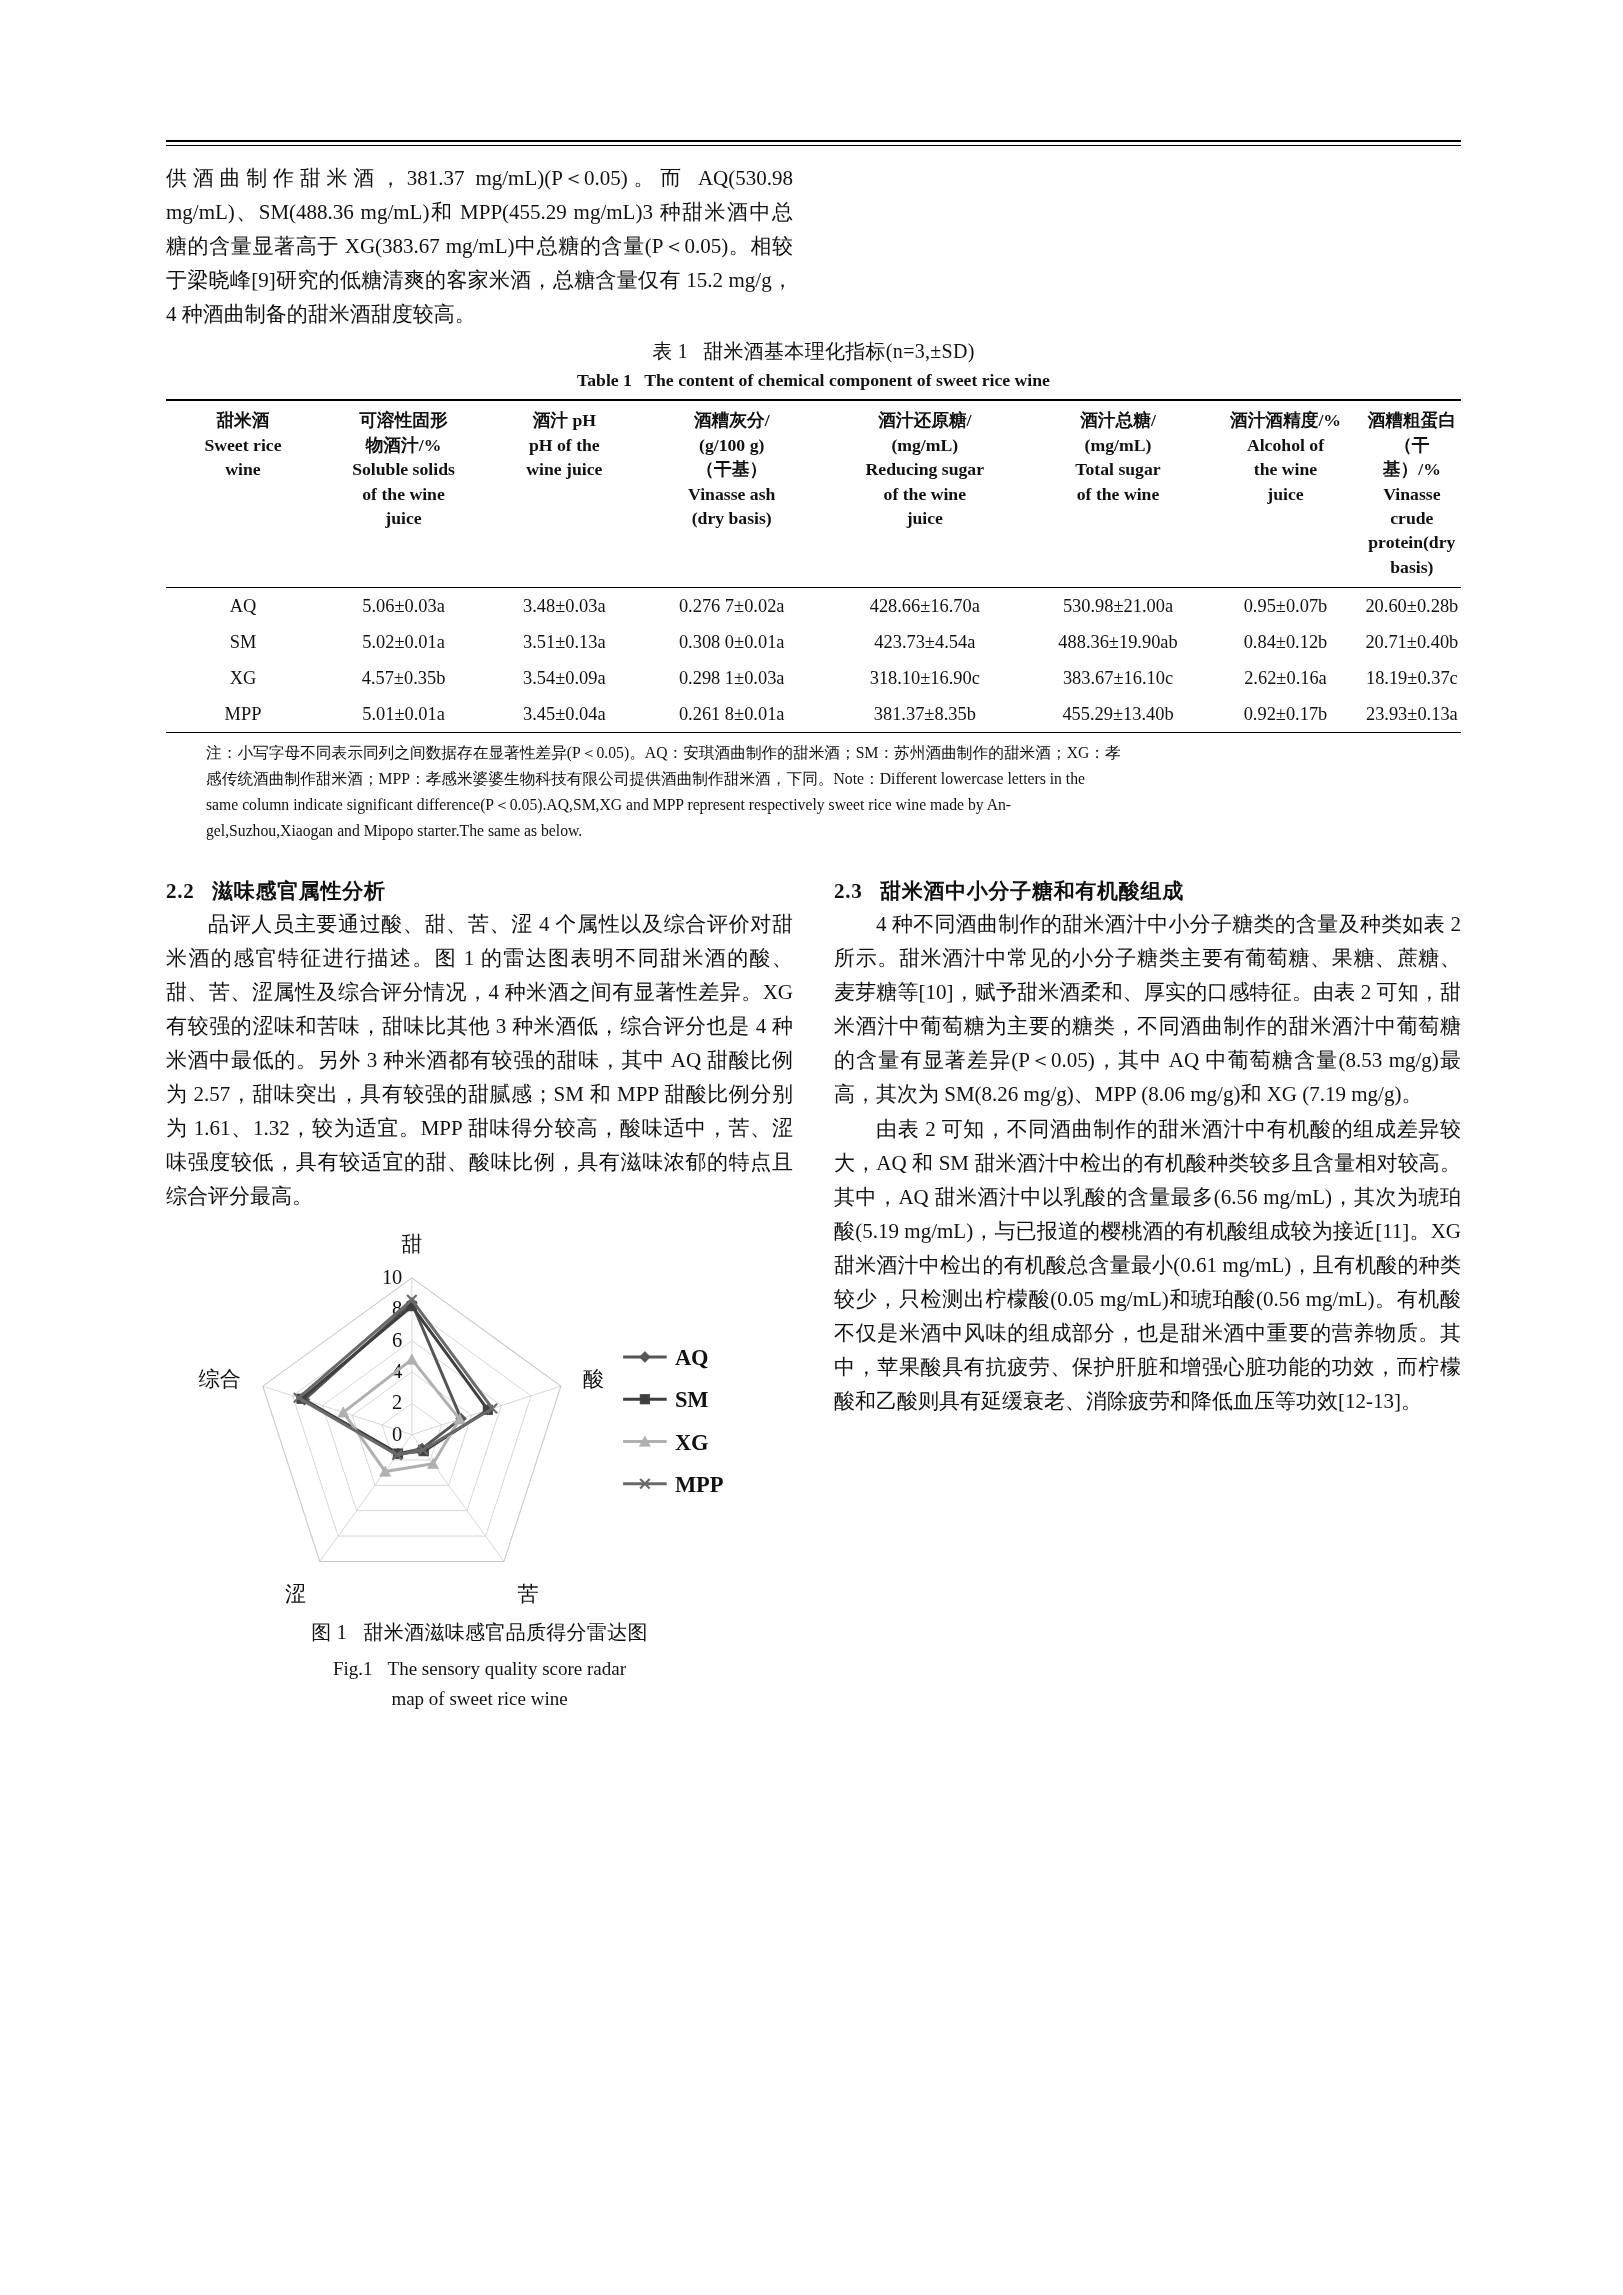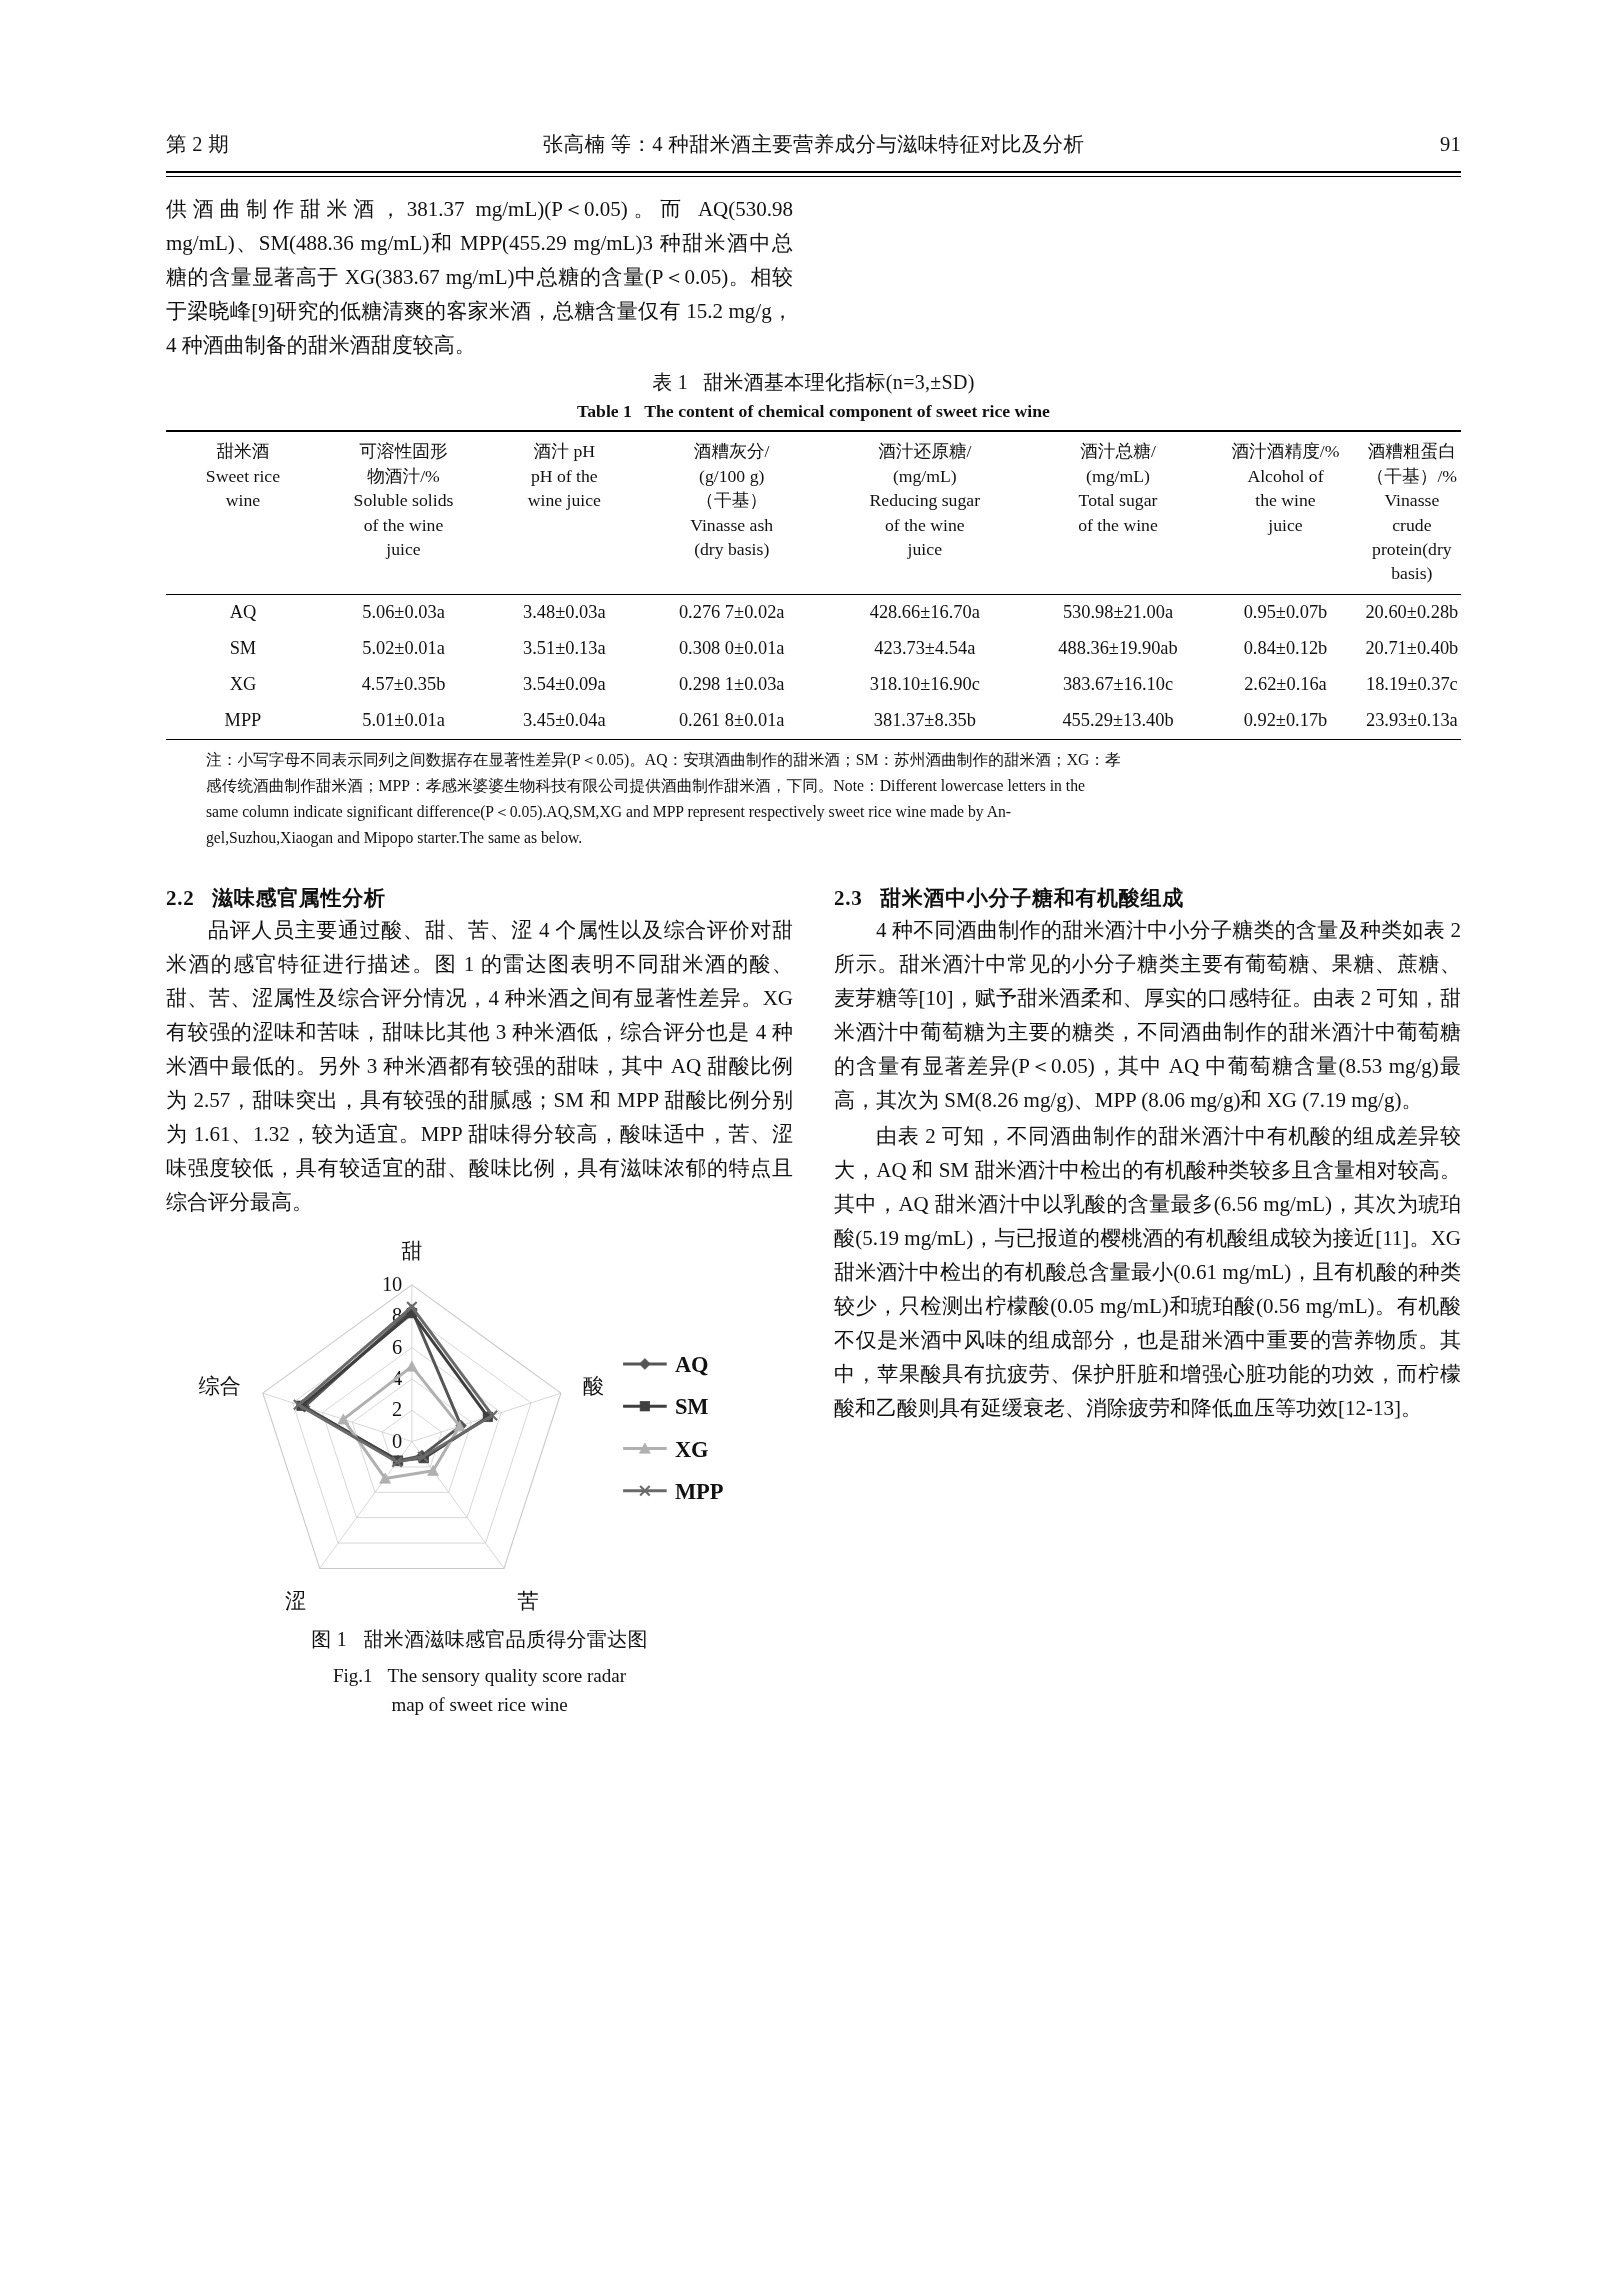--- a/index.html
+++ b/index.html
@@ -85,21 +85,21 @@
     border-top:2.7px solid #000;
     border-bottom:1px solid #000;
   }
   table.data tbody td{
     text-align:center;
     padding:7.5px 2.7px;
     font-size:18.4px;
     white-space:nowrap;
   }
   table.data tbody tr:last-child td{border-bottom:1px solid #000;}
-  .hdr-line{display:block;}
+  .hdr-line{display:block;font-weight:bold;}
   .note{
     font-size:15.7px;
     line-height:1.66;
     margin-top:6.8px;
     text-align:justify;
     text-indent:0;
   }
   .note .nl{display:block;}
   .note .nl.ind{text-indent:40px;}
   
@@ -114,25 +114,20 @@
   }
   .figcap .en .fno{margin-right:15px;}
   .gap{height:17.7px;}
 </style>
 </head>
 <body>
 
 <div class="page">
  <div class="content">
 
-  <div class="runhead">
-    <div class="rh-left">第 2 期</div>
-    <div class="rh-center">张高楠 等：4 种甜米酒主要营养成分与滋味特征对比及分析</div>
-    <div class="rh-right">91</div>
-  </div>
   <div class="rule-double"></div>
 
   <div class="cols">
     <div class="col">
       <p class="body">供酒曲制作甜米酒，381.37 mg/mL)(P＜0.05)。而 AQ(530.98 mg/mL)、SM(488.36 mg/mL)和 MPP(455.29 mg/mL)3 种甜米酒中总糖的含量显著高于 XG(383.67 mg/mL)中总糖的含量(P＜0.05)。相较于梁晓峰[9]研究的低糖清爽的客家米酒，总糖含量仅有 15.2 mg/g，4 种酒曲制备的甜米酒甜度较高。</p>
     </div>
   </div>
 
   <div class="tblwrap">
     <div class="tbl-title-cn">

